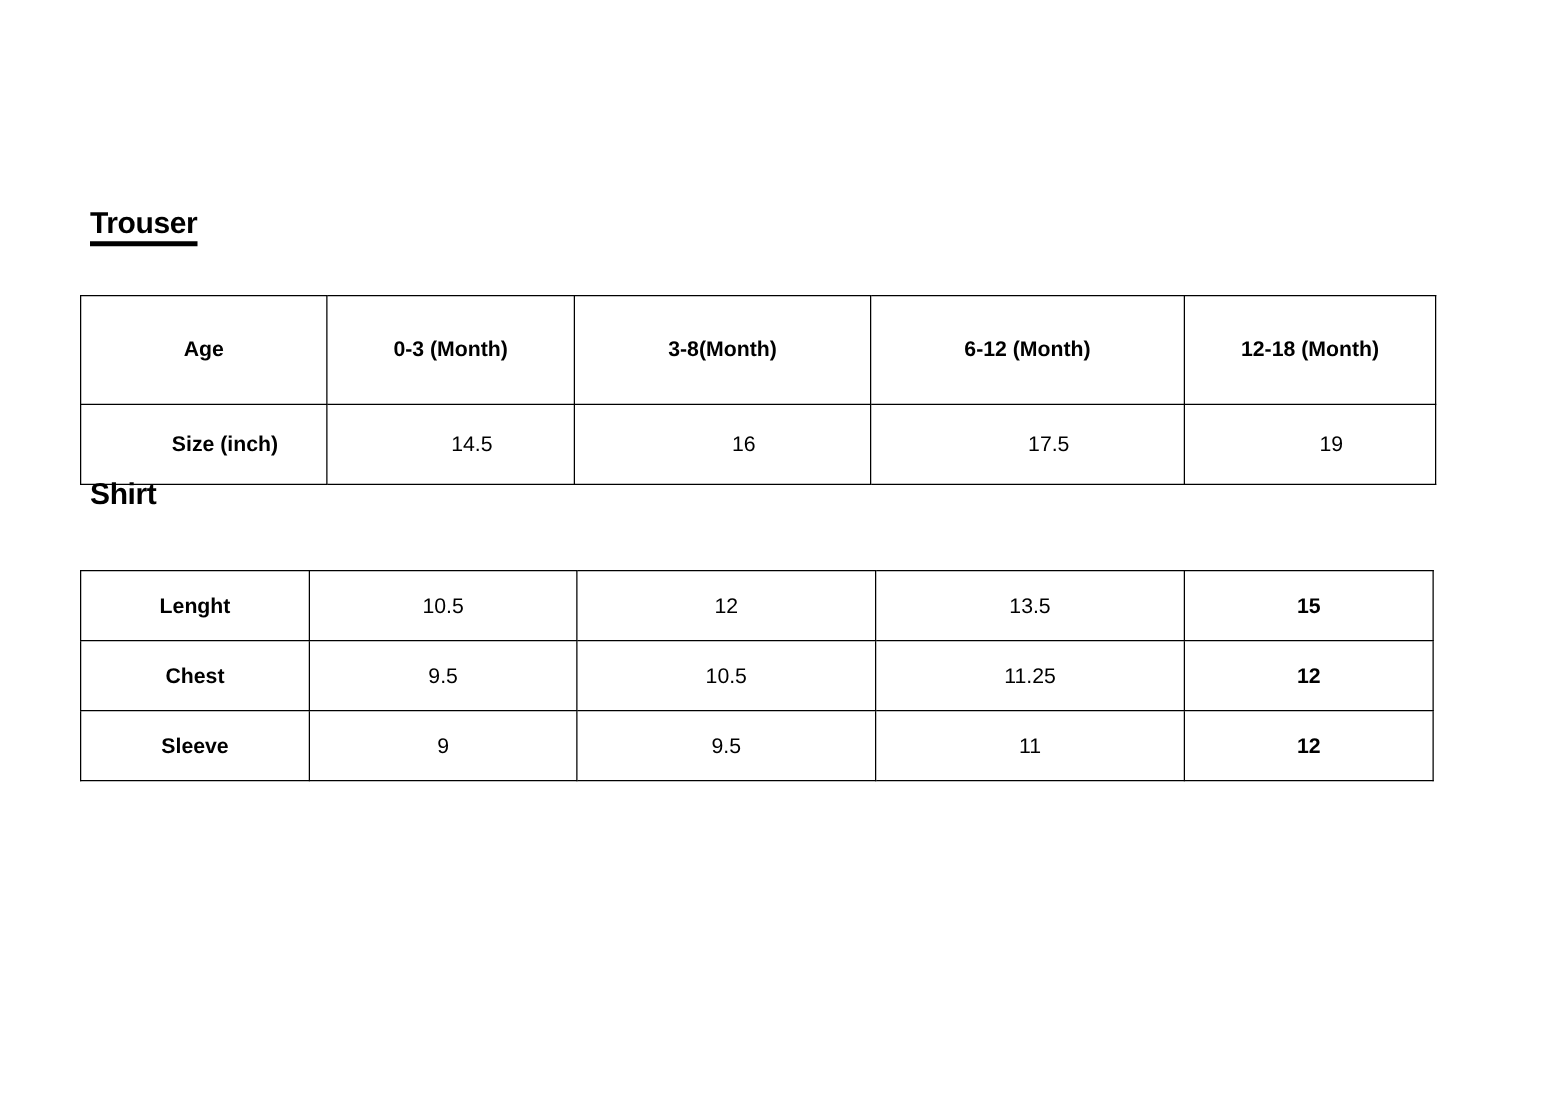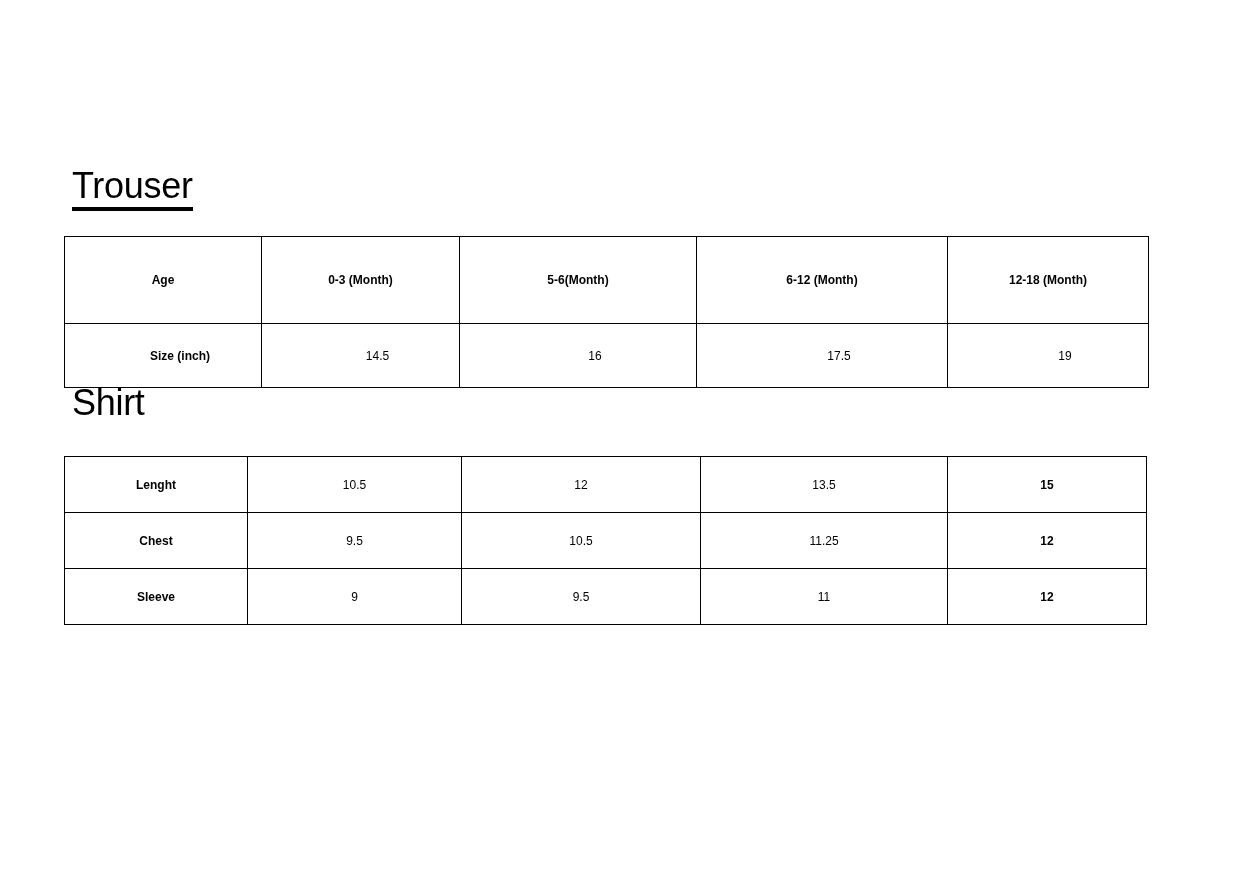--- a/index.html
+++ b/index.html
@@ -35,42 +35,42 @@
   }
   .doc-title span {
     border-bottom: 3px solid #000;
     padding-bottom: 2px;
   }
 
   
   .section-heading {
     position: absolute;
     left: 72px;
-    font-size: 36px;
-    font-weight: normal;
+    font-size: 24px;
+    font-weight: bold;
     letter-spacing: -0.3px;
   }
   .section-heading.underlined span {
     border-bottom: 4px solid #000;
     padding-bottom: 1px;
   }
   #heading-trouser { top: 165px; }
   #heading-shirt   { top: 382px; }
 
   
   table.size-table {
     position: absolute;
     border-collapse: collapse;
     table-layout: fixed;
   }
   table.size-table td {
     border: 1.5px solid #000;
     text-align: center;
     vertical-align: middle;
-    font-size: 12px;
+    font-size: 17px;
     padding: 4px 6px;
   }
   td.label-cell {
     font-weight: bold;
   }
   td.head-cell {
     font-weight: bold;
   }
 
   
@@ -109,21 +109,21 @@
 
   <div class="section-heading underlined" id="heading-trouser">
     <span>Trouser</span>
   </div>
 
   <table class="size-table" id="trouser-table">
     <tbody>
       <tr class="row-head">
         <td class="c0 head-cell">Age</td>
         <td class="c1 head-cell">0-3 (Month)</td>
-        <td class="c2 head-cell">5-6(Month)</td>
+        <td class="c2 head-cell">3-8(Month)</td>
         <td class="c3 head-cell">6-12 (Month)</td>
         <td class="c4 head-cell">12-18 (Month)</td>
       </tr>
       <tr class="row-size">
         <td class="c0 label-cell">Size (inch)</td>
         <td class="c1">14.5</td>
         <td class="c2">16</td>
         <td class="c3">17.5</td>
         <td class="c4">19</td>
       </tr>

